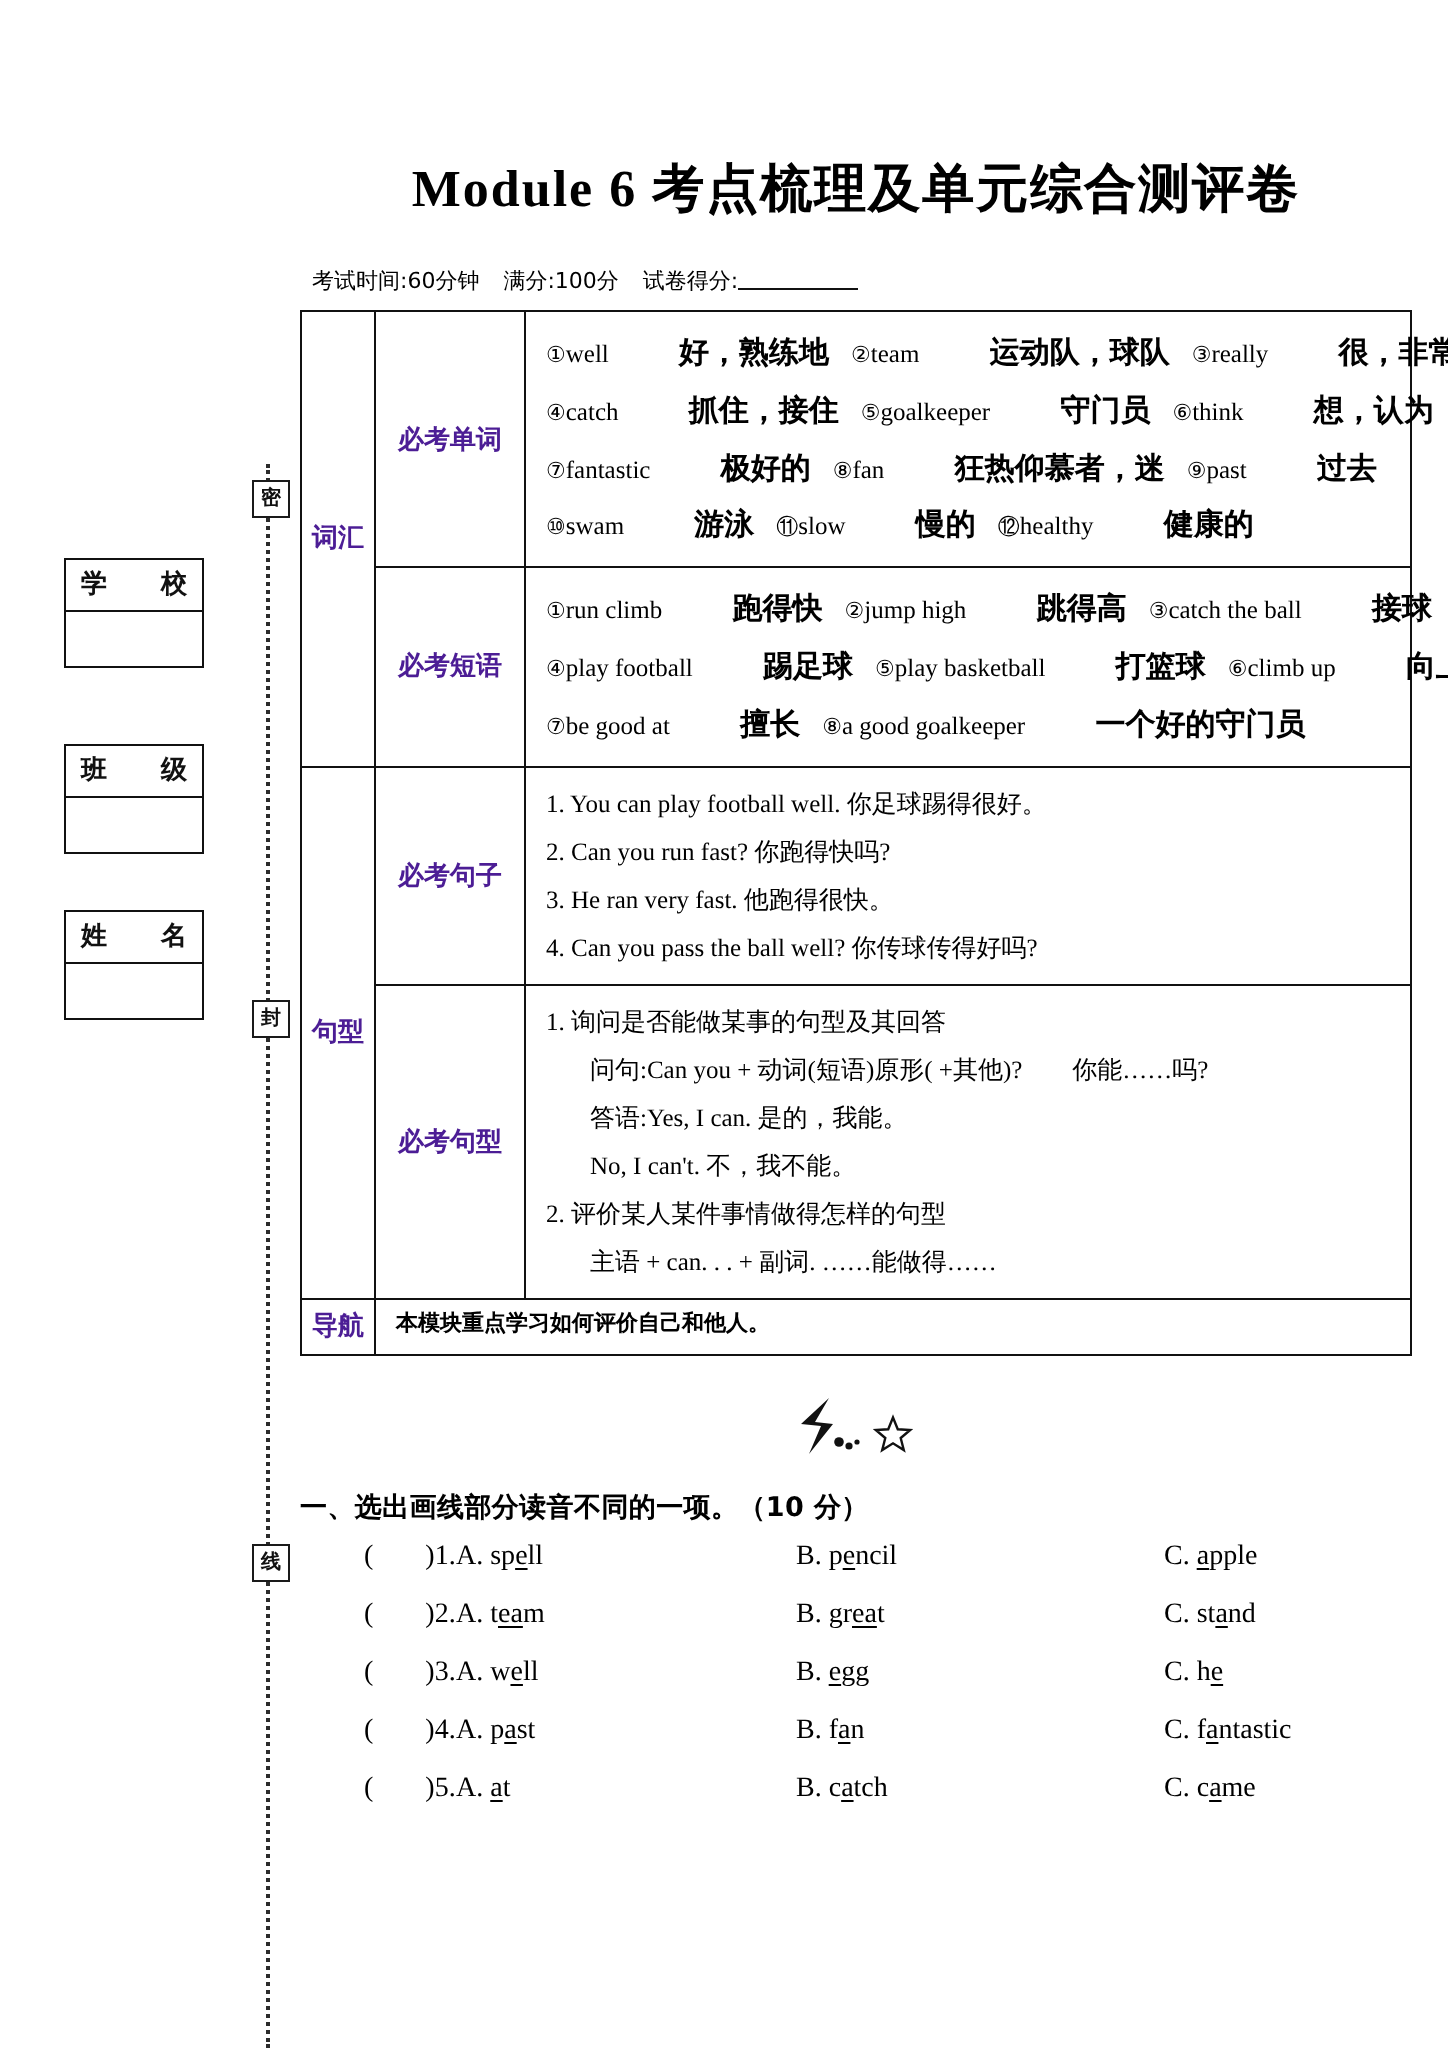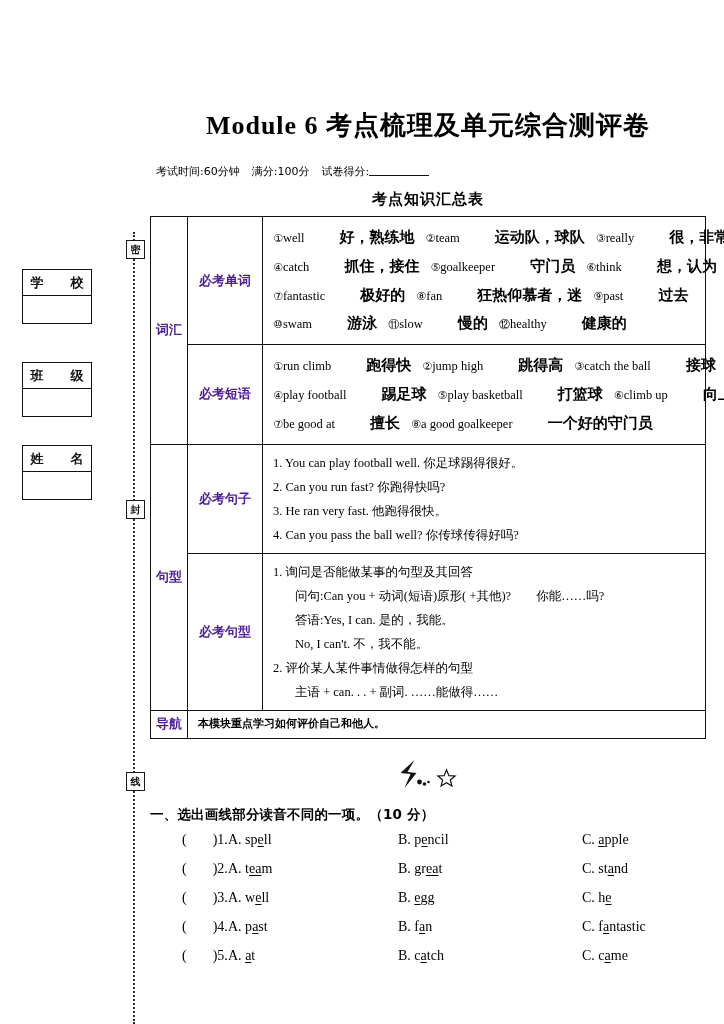--- a/index.html
+++ b/index.html
@@ -40,24 +40,25 @@
     color: #111;
     z-index: 3;
   }
   .seal-mark.m1 { top: 240px; }
   .seal-mark.m2 { top: 500px; }
   .seal-mark.m3 { top: 772px; }
 
   
   .info-box {
     position: absolute;
-    left: 22px;
+    left: 32px;
     width: 68px;
     border: 1px solid #111;
     background: #fff;
+    margin-top: 10px;
   }
   .info-box .ib-label {
     height: 25px;
     line-height: 25px;
     border-bottom: 1px solid #111;
     text-align: center;
     font-family: "DejaVu Sans", sans-serif;
     font-size: 13px;
     font-weight: bold;
     letter-spacing: 7px;
@@ -74,21 +75,21 @@
   
   .sheet {
     position: absolute;
     left: 150px;
     top: 0;
     width: 556px;
   }
 
   .doc-title {
     margin: 0;
-    padding-top: 108px;
+    padding-top: 77px;
     text-align: center;
     font-size: 26px;
     font-weight: bold;
     letter-spacing: 1px;
     white-space: nowrap;
   }
   .doc-title .t-cn {
     font-family: "DejaVu Sans", sans-serif;
   }
 
@@ -242,21 +243,20 @@
 
   <h1 class="doc-title">
     <span>Module 6</span>
     <span class="t-cn">考点梳理及单元综合测评卷</span>
   </h1>
 
   <div class="exam-meta">
     <span>考试时间:60分钟</span><span class="gap"></span><span>满分:100分</span><span class="gap"></span><span>试卷得分:</span><span class="score-blank"></span>
   </div>
 
-  <div class="table-caption">考点知识汇总表</div>
 
   <table class="kt">
 
     <tbody>
         <tr>
       <td class="col-a cat-label" rowspan="2">词汇</td>
       <td class="col-b sub-label">必考单词</td>
       <td class="cell-body">
         <div class="ln"><span class="num">①</span><span>well</span> <span class="cn">好，熟练地</span><span class="sp"></span><span class="num">②</span><span>team</span> <span class="cn">运动队，球队</span><span class="sp"></span><span class="num">③</span><span>really</span> <span class="cn">很，非常</span></div>
         <div class="ln"><span class="num">④</span><span>catch</span> <span class="cn">抓住，接住</span><span class="sp"></span><span class="num">⑤</span><span>goalkeeper</span> <span class="cn">守门员</span><span class="sp"></span><span class="num">⑥</span><span>think</span> <span class="cn">想，认为</span></div>

